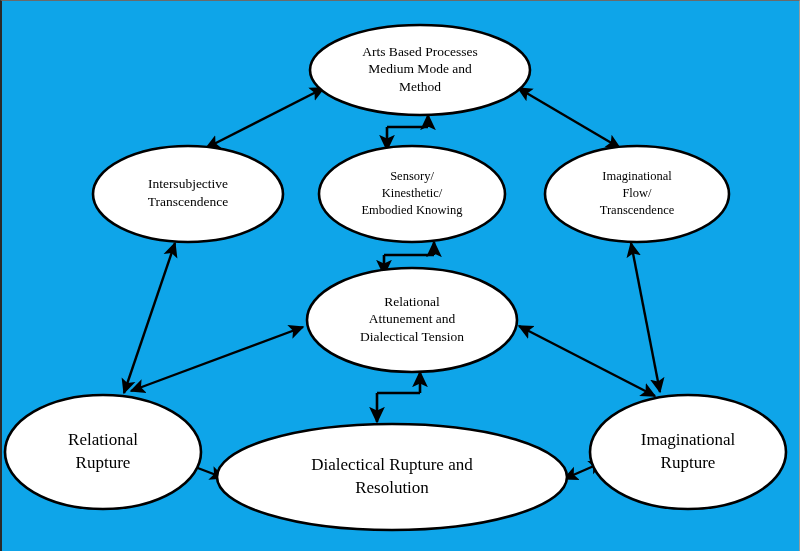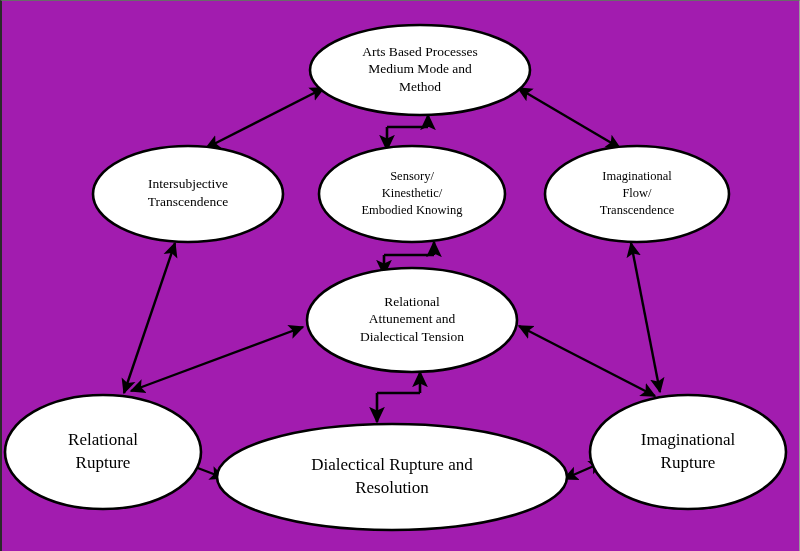--- a/index.html
+++ b/index.html
@@ -4,21 +4,21 @@
 <style>
   html, body {
     margin: 0;
     padding: 0;
     background: #ffffff;
   }
   #canvas {
     position: relative;
     width: 800px;
     height: 551px;
-    background: #a21caf;
+    background: #0ea5e9;
     overflow: hidden;
     font-family: "Liberation Serif", "DejaVu Serif", serif;
   }
   #frame-border {
     position: absolute;
     left: 0;
     top: 0;
     width: 800px;
     height: 551px;
     box-sizing: border-box;

